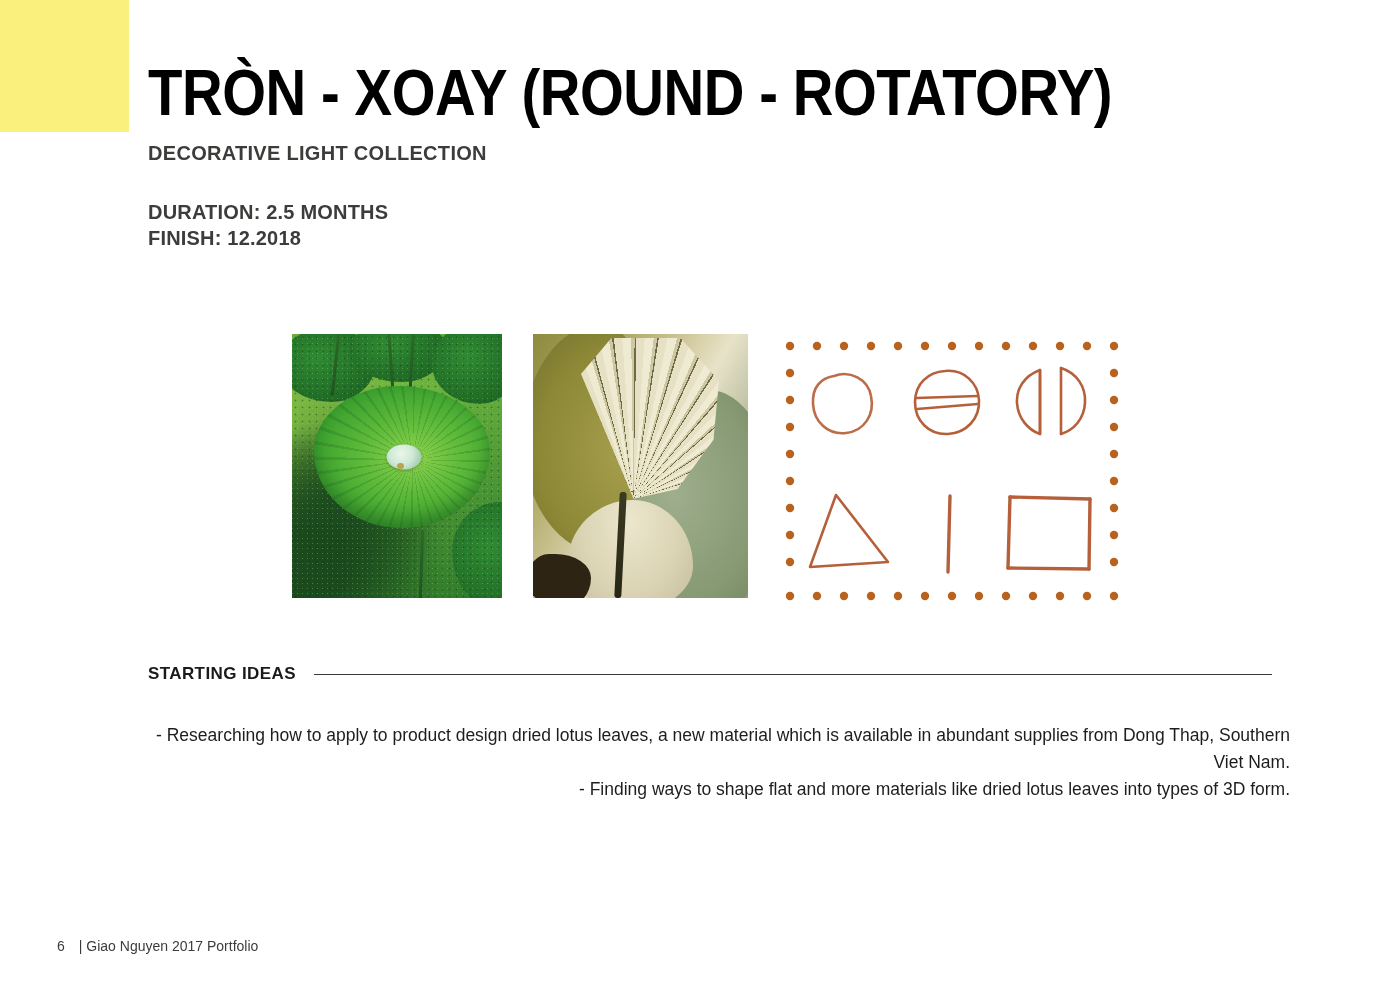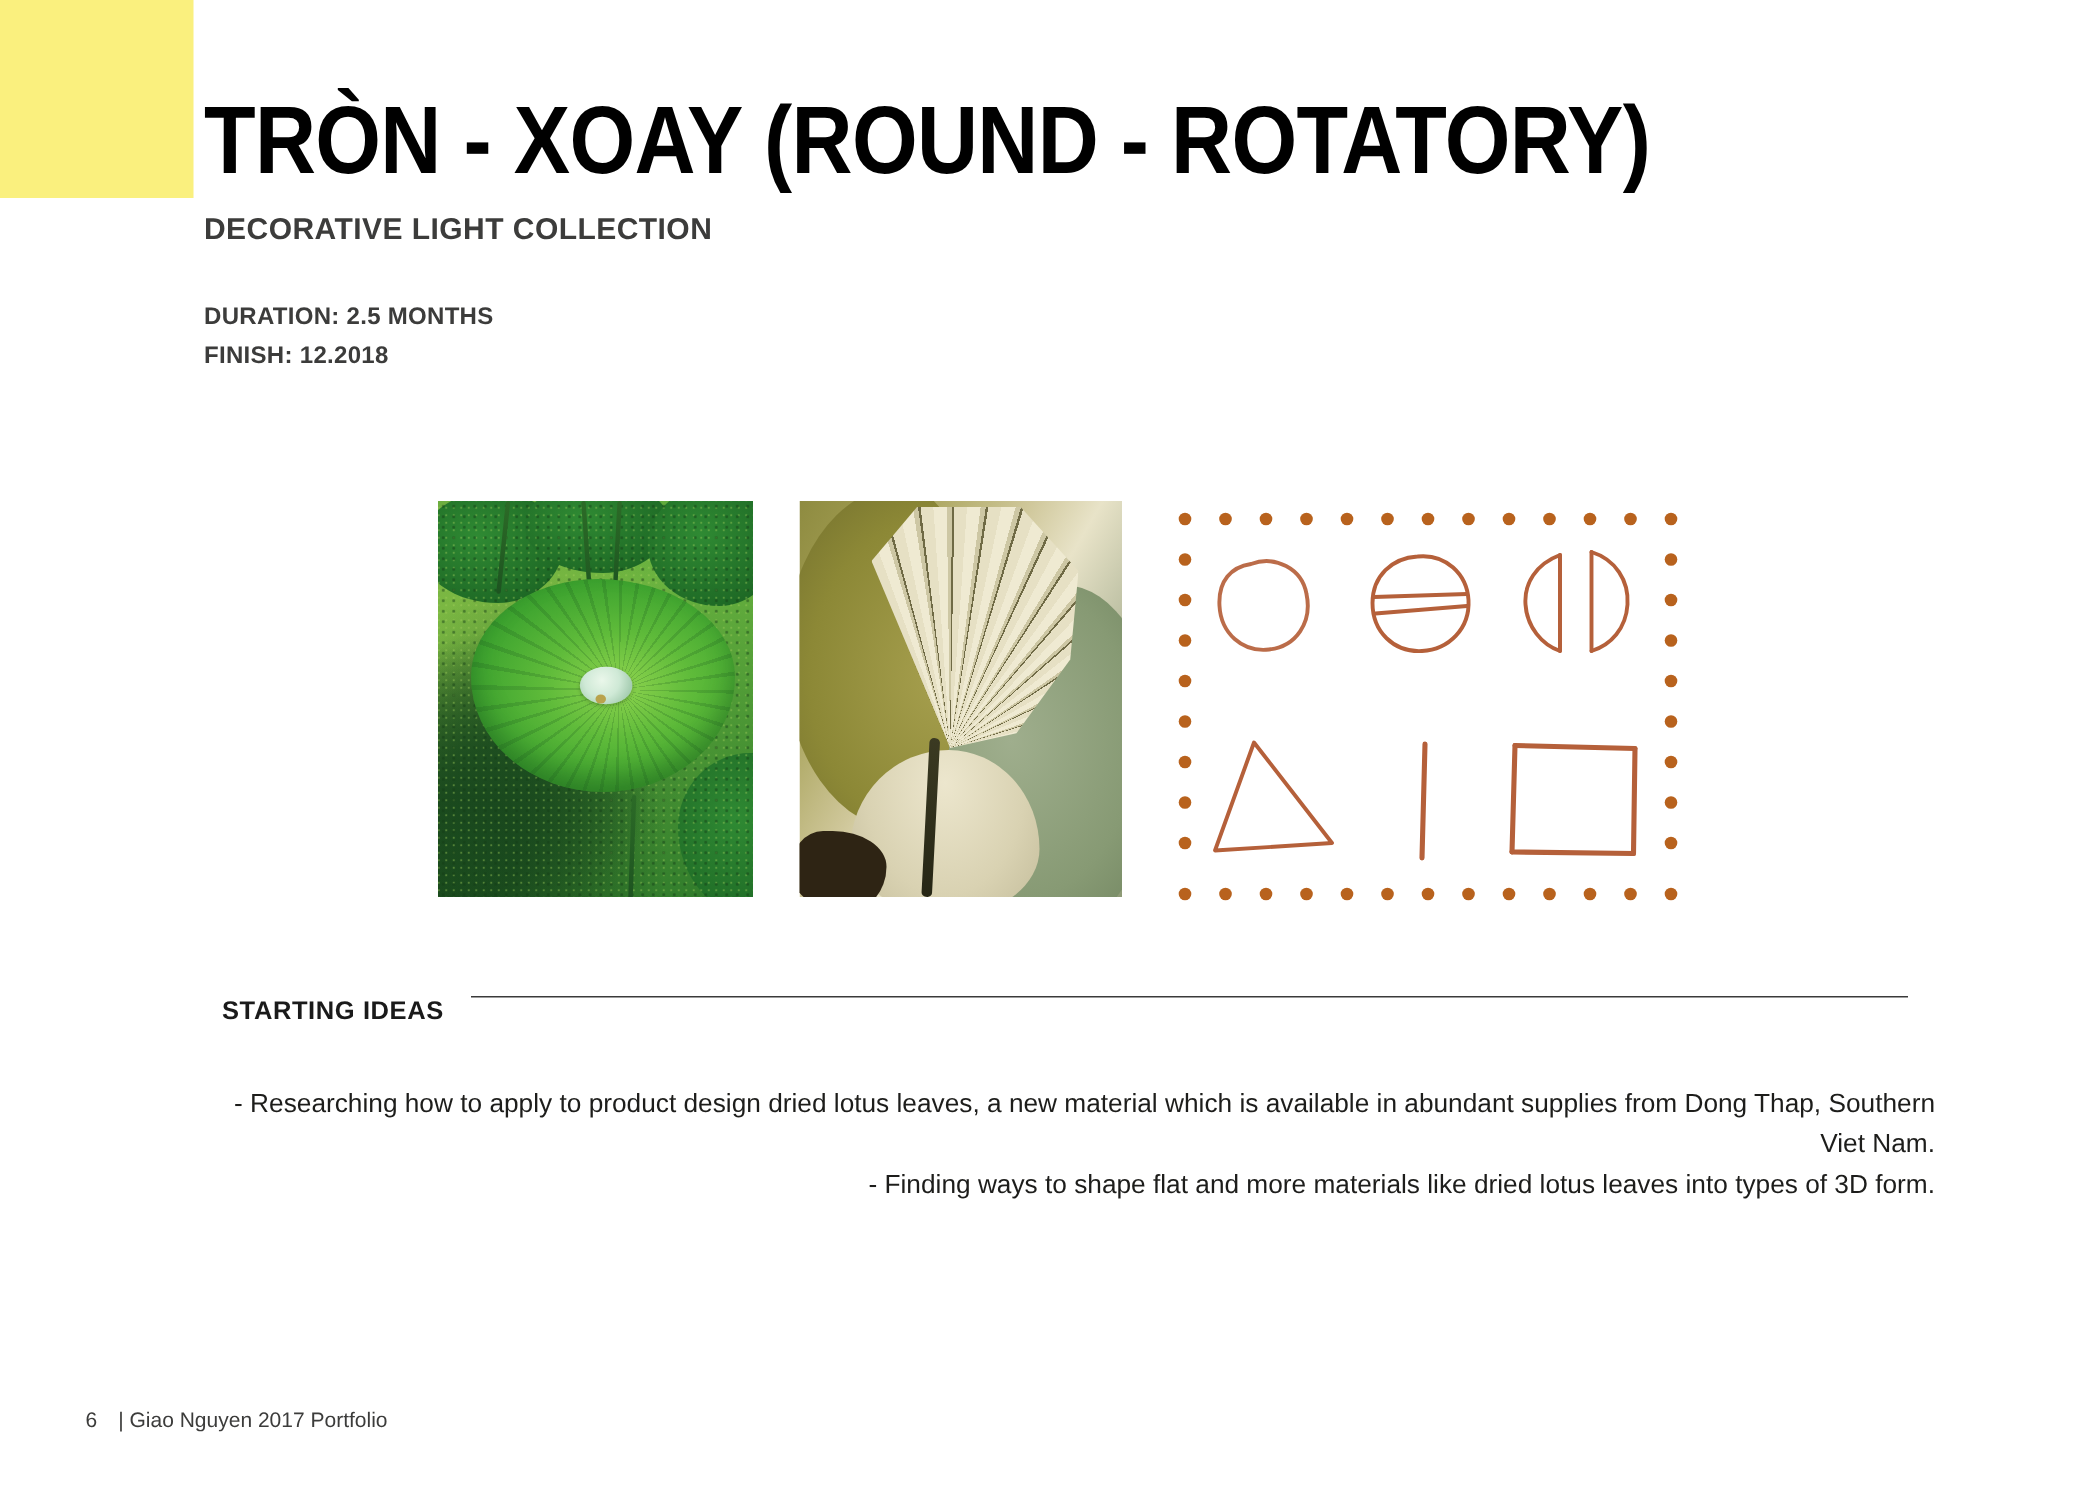--- a/index.html
+++ b/index.html
@@ -23,21 +23,21 @@
     left: 0;
     top: 0;
     width: 129px;
     height: 132px;
     background: #faf07e;
   }
 
   
   .header {
     position: absolute;
-    left: 136px;
+    left: 148px;
     top: 62px;
     width: 1180px;
   }
   .page-title {
     font-family: "Liberation Sans Narrow", "Liberation Sans", sans-serif;
     font-weight: 700;
     font-size: 64px;
     line-height: 62px;
     letter-spacing: -0.5px;
     color: #000000;
@@ -52,21 +52,21 @@
     letter-spacing: 0.3px;
     color: #3c3c3b;
     margin: 18px 0 12px 0;
     white-space: nowrap;
   }
   .meta-block {
     margin-top: 34px;
   }
   .meta-line {
     font-weight: 700;
-    font-size: 16px;
+    font-size: 20px;
     letter-spacing: 0.2px;
     color: #3c3c3b;
     line-height: 26px;
     white-space: nowrap;
   }
 
   
   .image-strip {
     position: absolute;
     left: 292px;
@@ -215,20 +215,21 @@
     border-radius: 34% 56% 42% 58% / 48% 44% 56% 52%;
   }
 
   
   .section-head {
     position: absolute;
     left: 148px;
     top: 664px;
     width: 1124px;
     display: flex;
+    align-items: center;
   }
   .section-title {
     font-weight: 700;
     font-size: 17px;
     letter-spacing: 0.4px;
     color: #1a1a1a;
     white-space: nowrap;
   }
   .section-rule {
     flex: 1 1 auto;

